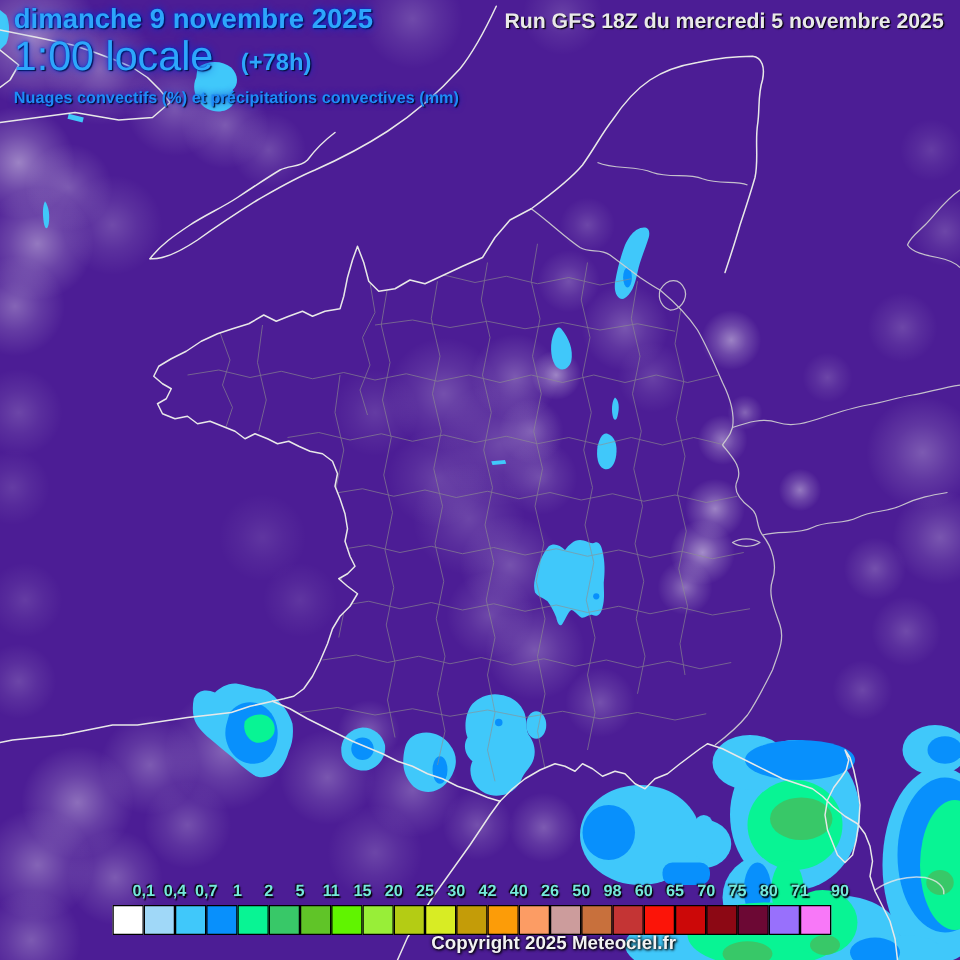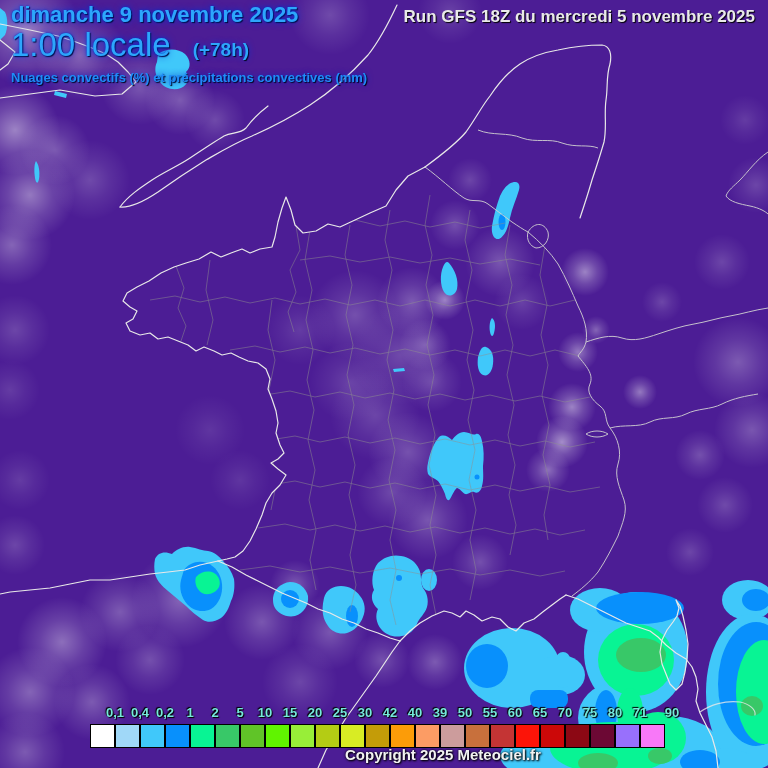--- a/index.html
+++ b/index.html
@@ -248,37 +248,37 @@
   <div class="legend" id="legend">
       <div class="lcell">
         <span class="llabel" style="color: rgb(116, 233, 218);">0,1</span>
         <div class="lbox" style="background: rgb(255, 255, 255);"></div>
       </div>
       <div class="lcell">
         <span class="llabel" style="color: rgb(116, 233, 218);">0,4</span>
         <div class="lbox" style="background: rgb(160, 216, 248);"></div>
       </div>
       <div class="lcell">
-        <span class="llabel" style="color: rgb(116, 233, 218);">0,2</span>
+        <span class="llabel" style="color: rgb(116, 233, 218);">0,7</span>
         <div class="lbox" style="background: rgb(64, 200, 250);"></div>
       </div>
       <div class="lcell">
         <span class="llabel" style="color: rgb(116, 233, 218);">1</span>
         <div class="lbox" style="background: rgb(8, 144, 252);"></div>
       </div>
       <div class="lcell">
         <span class="llabel" style="color: rgb(116, 233, 218);">2</span>
         <div class="lbox" style="background: rgb(8, 244, 148);"></div>
       </div>
       <div class="lcell">
         <span class="llabel" style="color: rgb(116, 233, 218);">5</span>
         <div class="lbox" style="background: rgb(56, 200, 104);"></div>
       </div>
       <div class="lcell">
-        <span class="llabel" style="color: rgb(116, 233, 218);">10</span>
+        <span class="llabel" style="color: rgb(116, 233, 218);">11</span>
         <div class="lbox" style="background: rgb(96, 196, 40);"></div>
       </div>
       <div class="lcell">
         <span class="llabel" style="color: rgb(116, 233, 218);">15</span>
         <div class="lbox" style="background: rgb(96, 244, 0);"></div>
       </div>
       <div class="lcell">
         <span class="llabel" style="color: rgb(116, 233, 218);">20</span>
         <div class="lbox" style="background: rgb(152, 238, 56);"></div>
       </div>
@@ -292,29 +292,29 @@
       </div>
       <div class="lcell">
         <span class="llabel" style="color: rgb(116, 233, 218);">42</span>
         <div class="lbox" style="background: rgb(196, 156, 8);"></div>
       </div>
       <div class="lcell">
         <span class="llabel" style="color: rgb(116, 233, 218);">40</span>
         <div class="lbox" style="background: rgb(252, 156, 8);"></div>
       </div>
       <div class="lcell">
-        <span class="llabel" style="color: rgb(116, 233, 218);">39</span>
+        <span class="llabel" style="color: rgb(116, 233, 218);">26</span>
         <div class="lbox" style="background: rgb(252, 156, 100);"></div>
       </div>
       <div class="lcell">
         <span class="llabel" style="color: rgb(116, 233, 218);">50</span>
         <div class="lbox" style="background: rgb(204, 156, 156);"></div>
       </div>
       <div class="lcell">
-        <span class="llabel" style="color: rgb(116, 233, 218);">55</span>
+        <span class="llabel" style="color: rgb(116, 233, 218);">98</span>
         <div class="lbox" style="background: rgb(200, 112, 60);"></div>
       </div>
       <div class="lcell">
         <span class="llabel" style="color: rgb(116, 233, 218);">60</span>
         <div class="lbox" style="background: rgb(196, 52, 52);"></div>
       </div>
       <div class="lcell">
         <span class="llabel" style="color: rgb(116, 233, 218);">65</span>
         <div class="lbox" style="background: rgb(252, 20, 8);"></div>
       </div>

